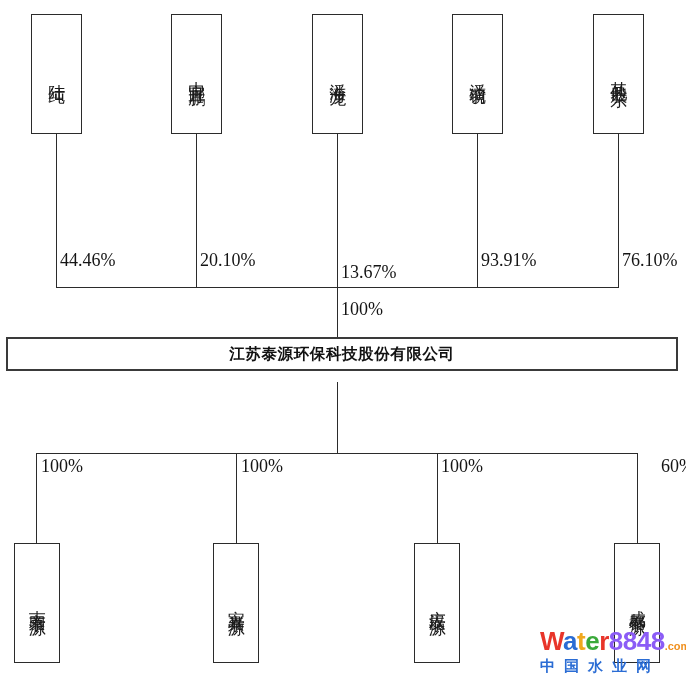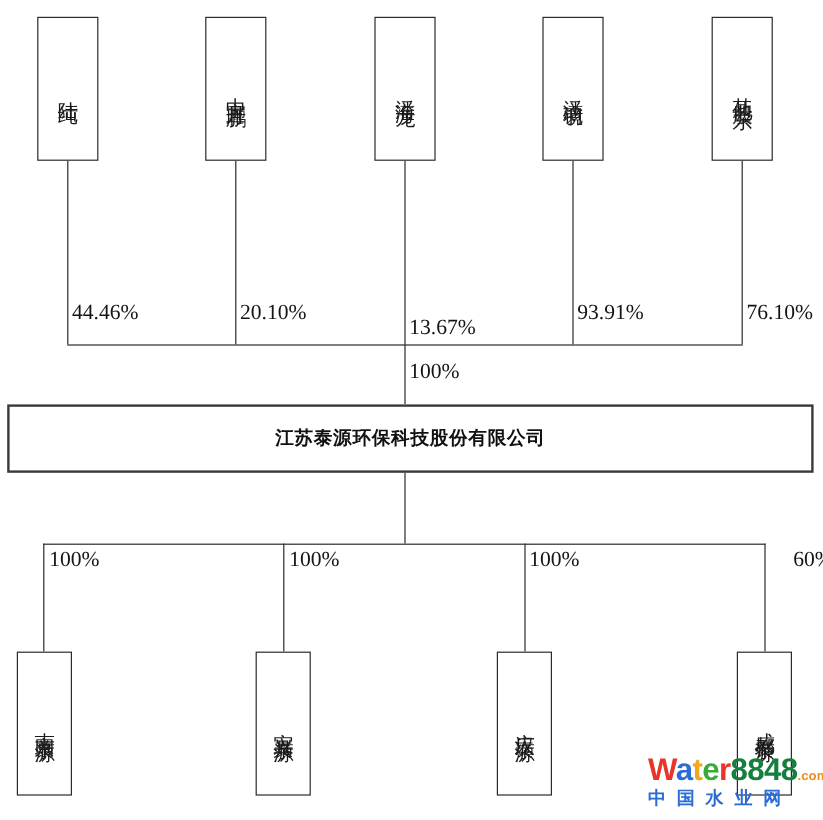--- a/index.html
+++ b/index.html
@@ -146,21 +146,21 @@
 
   <div class="pct-label" style="left:60px;  top:250px;">44.46%</div>
   <div class="pct-label" style="left:200px; top:250px;">20.10%</div>
   <div class="pct-label" style="left:341px; top:262px;">13.67%</div>
   <div class="pct-label" style="left:481px; top:250px;">93.91%</div>
   <div class="pct-label" style="left:622px; top:250px;">76.10%</div>
 
   <div class="vline" style="left:337px; top:287px; height:50px;"></div>
   <div class="pct-label" style="left:341px; top:299px;">100%</div>
 
-  <div class="main-box" style="left:6px; top:337px; width:672px; height:57px;">
+  <div class="main-box" style="left:6px; top:337px; width:672px; height:34px;">
     <span class="node-label-horizontal">江苏泰源环保科技股份有限公司</span>
   </div>
 
   <div class="vline" style="left:337px; top:382px; height:71px;"></div>
 
   <div class="hline" style="left:36px; top:453px; width:602px;"></div>
 
   <div class="vline" style="left:36px;  top:453px; height:90px;"></div>
   <div class="vline" style="left:236px; top:453px; height:90px;"></div>
   <div class="vline" style="left:437px; top:453px; height:90px;"></div>
@@ -182,18 +182,18 @@
   <div class="node-box" style="left:414px; top:543px; width:46px; height:120px;">
     <span class="node-label-vertical">广汉泰源</span>
   </div>
 
   <div class="node-box" style="left:614px; top:543px; width:46px; height:120px;">
     <span class="node-label-vertical">成都泰源</span>
   </div>
 
   <div id="watermark" style="left:540px; top:628px;">
     <div class="wm-line1">
-      <span style="color: rgb(232, 53, 42);">W</span><span style="color: rgb(42, 108, 212);">a</span><span style="color: rgb(240, 168, 30);">t</span><span style="color: rgb(58, 169, 58);">e</span><span style="color: rgb(232, 53, 42);">r</span><span style="color: #15803d;">8848</span><span class="dotcom" style="color: rgb(240, 144, 30);">.com</span>
+      <span style="color: rgb(232, 53, 42);">W</span><span style="color: rgb(42, 108, 212);">a</span><span style="color: rgb(240, 168, 30);">t</span><span style="color: rgb(58, 169, 58);">e</span><span style="color: rgb(232, 53, 42);">r</span><span style="color: #8b5cf6;">8848</span><span class="dotcom" style="color: rgb(240, 144, 30);">.com</span>
     </div>
     <div class="wm-line2" style="color: rgb(42, 108, 212);">中国水业网</div>
   </div>
 
 </div>
 
 </body></html>

